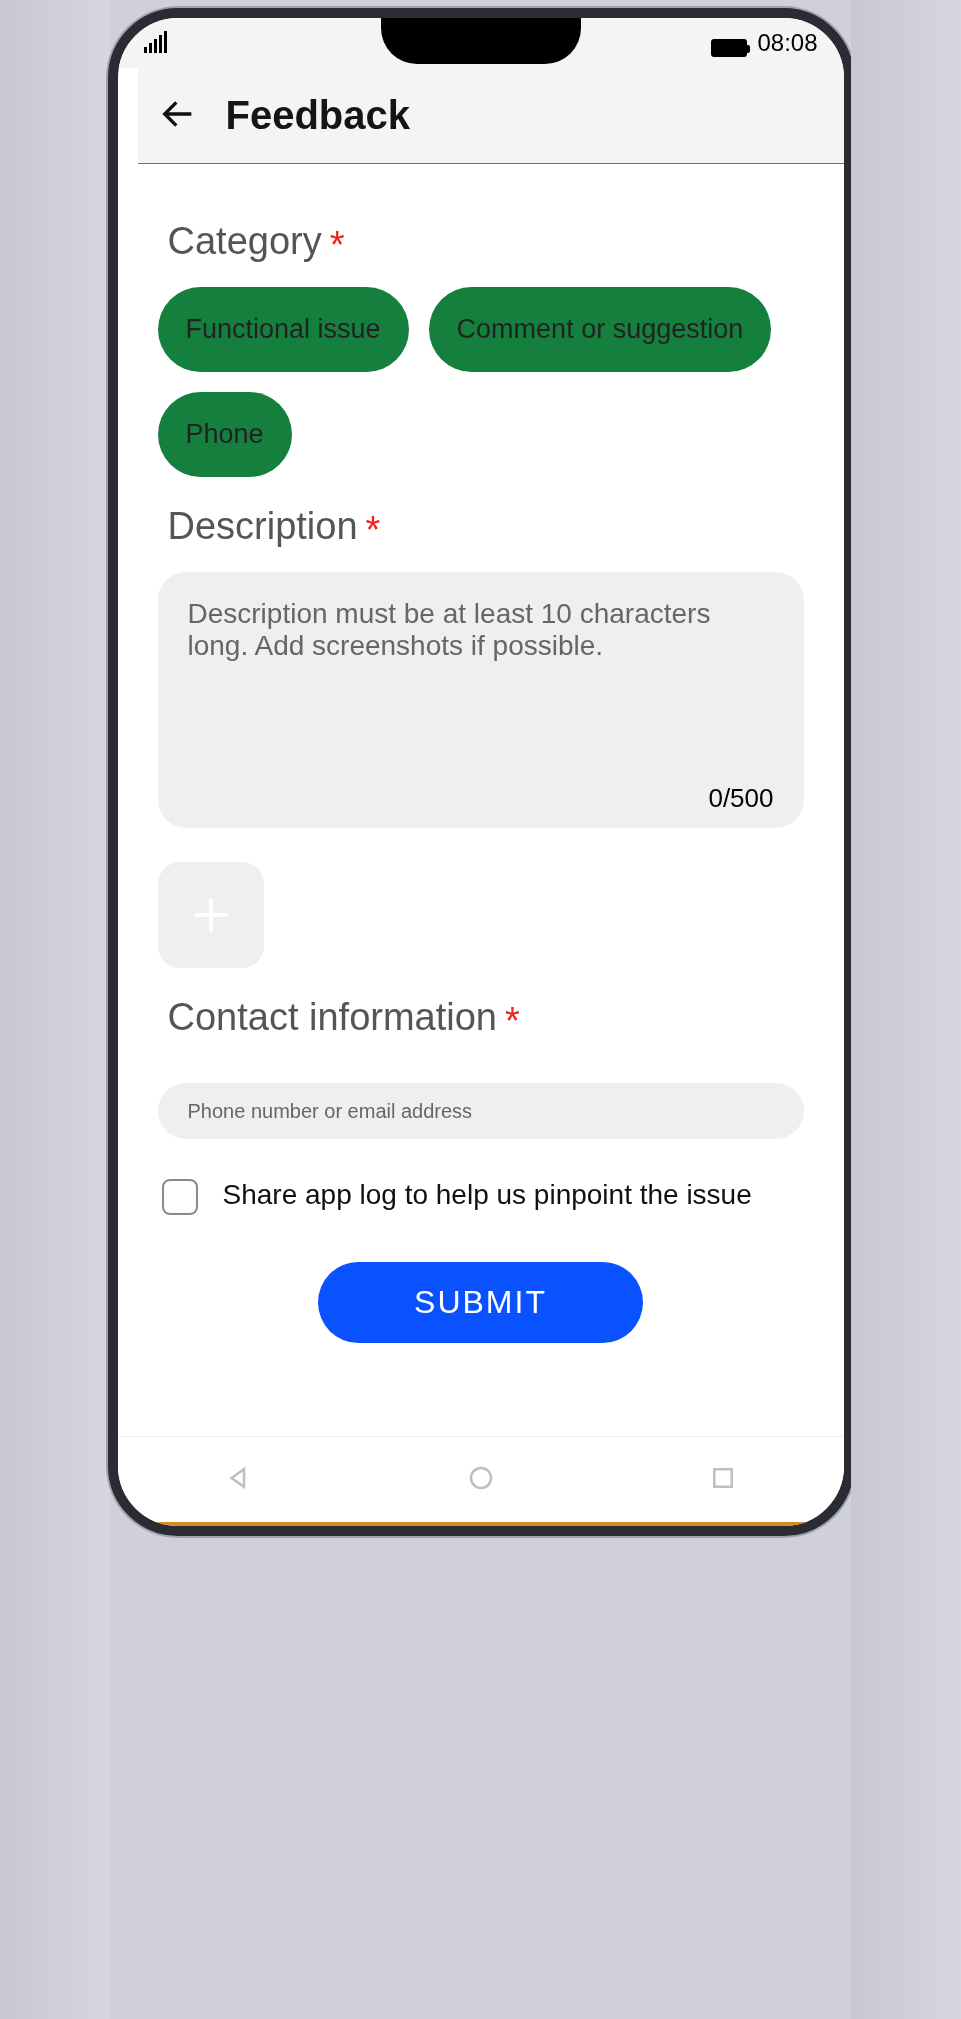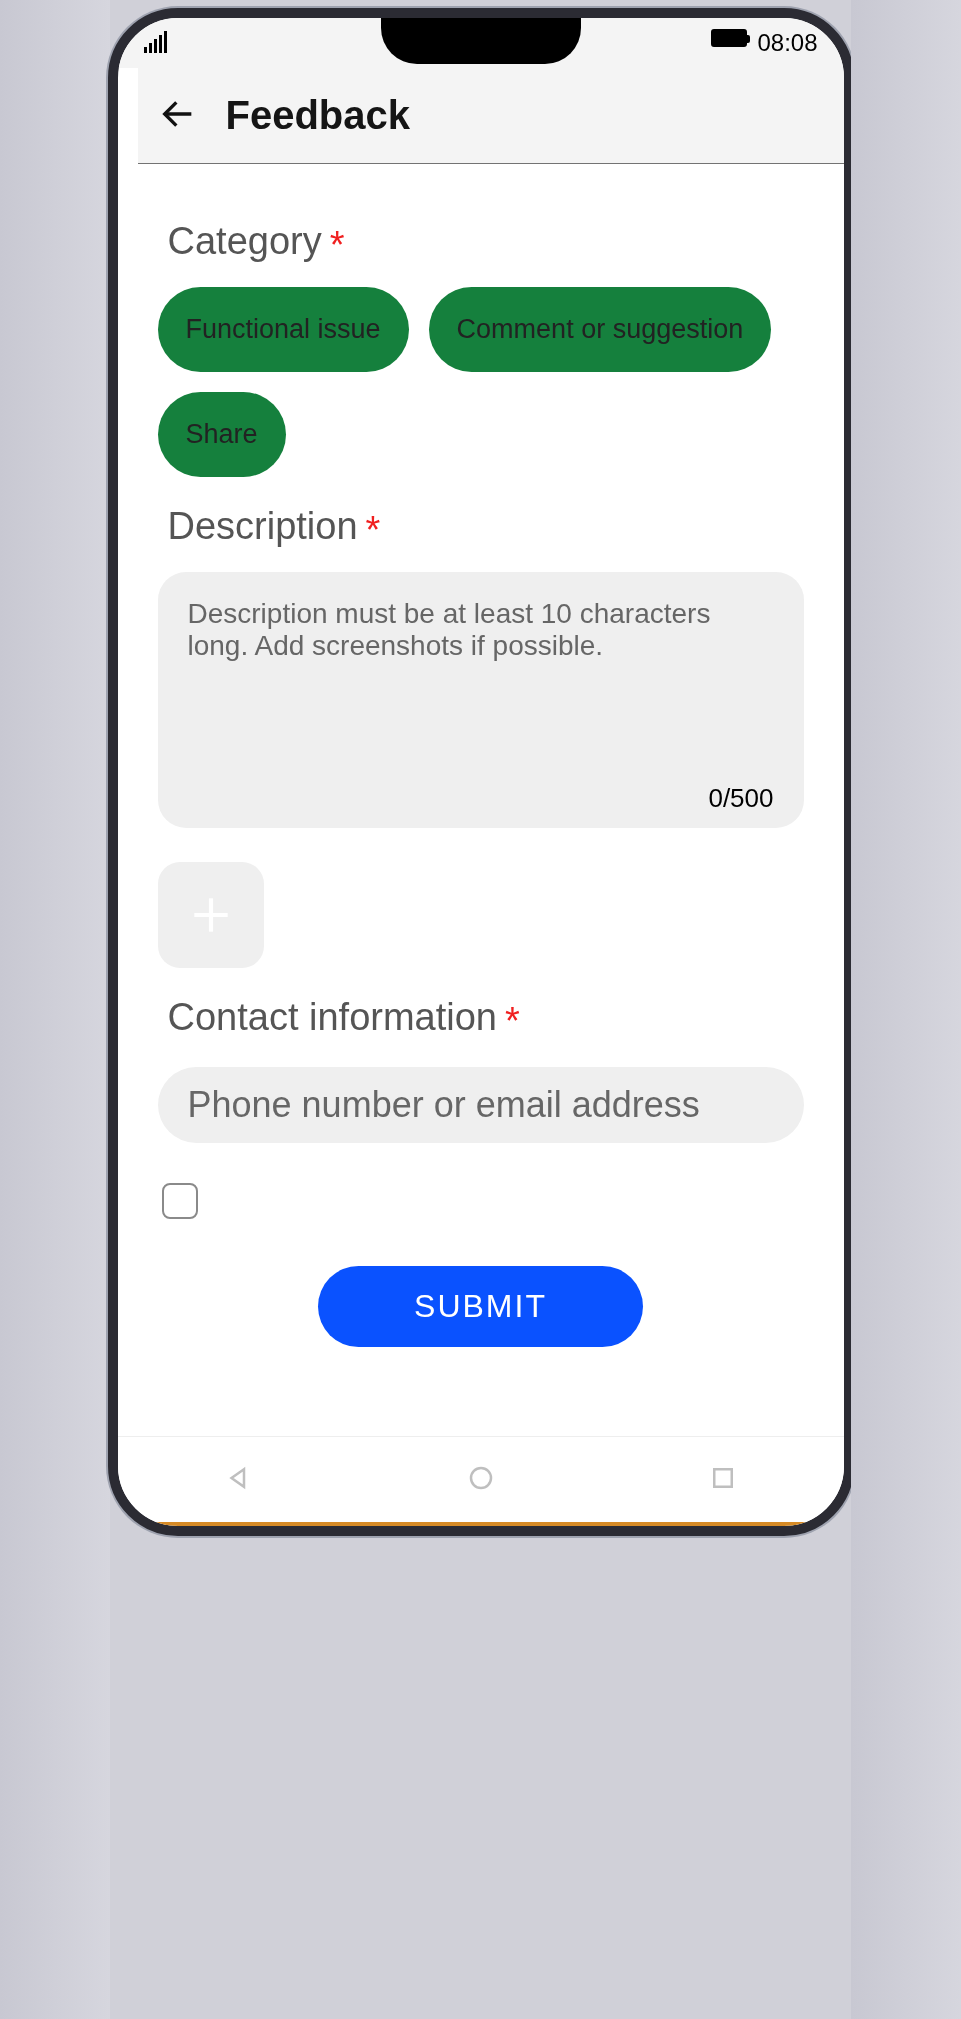--- a/index.html
+++ b/index.html
@@ -21,21 +21,21 @@
   .notch{
     position:absolute;top:-10px;left:50%;transform:translateX(-50%);
     width:200px;height:56px;background:#000;border-radius:0 0 36px 36px;z-index:30;
   }
   .screen{position:absolute;inset:0;display:flex;flex-direction:column;}
   
   .status{
     height:50px;background:#f4f4f4;display:flex;align-items:center;padding:0 26px;
     font-size:24px;color:#000;
   }
-  .status .right{margin-left:auto;display:flex;align-items:flex-start;gap:10px;}
+  .status .right{margin-left:auto;display:flex;align-items:flex-end;gap:10px;}
   .signal{display:flex;align-items:flex-end;gap:2px;height:20px;}
   .signal span{width:3px;background:#000;display:block;}
   .signal span:nth-child(1){height:6px;}
   .signal span:nth-child(2){height:10px;}
   .signal span:nth-child(3){height:14px;}
   .signal span:nth-child(4){height:18px;}
   .signal span:nth-child(5){height:22px;}
   .battery{width:36px;height:18px;border:2px solid #000;border-radius:3px;position:relative;background:#000;}
   .battery::after{content:"";position:absolute;right:-5px;top:4px;width:3px;height:8px;background:#000;border-radius:0 2px 2px 0;}
   
@@ -62,22 +62,22 @@
   }
   .desc-box::placeholder{color:#666;}
   .desc-wrap{position:relative;}
   .counter{position:absolute;right:30px;bottom:18px;font-size:26px;color:#000000;}
   .add-tile{
     width:106px;height:106px;border-radius:22px;background:#efefef;display:flex;align-items:center;justify-content:center;
     margin-top:30px;cursor:pointer;
   }
   .add-tile svg{width:50px;height:50px;}
   .contact-input{
-    width:100%;height:76px;border-radius:999px;background:#efefef;border:none;
-    font-size:36px;color:#333;padding:0 30px;outline:none;margin-top:4px;
+    width:100%;height:56px;border-radius:999px;background:#efefef;border:none;
+    font-size:20px;color:#333;padding:0 30px;outline:none;margin-top:20px;
   }
   .contact-input::placeholder{color:#666;}
   .share-row{display:flex;gap:22px;align-items:flex-start;margin-top:38px;}
   .chk{
     width:36px;height:36px;border:2px solid #8a8a8a;border-radius:8px;background:#fff;flex:0 0 auto;
     margin-top:2px;appearance:none;cursor:pointer;
   }
   .share-label{font-size:28px;color:#111;line-height:1.3;}
   .submit{
     display:block;margin:44px auto 0;background:#0a52ff;color:#fff;font-size:32px;letter-spacing:2px;
@@ -124,21 +124,21 @@
       </div>
 
       <div class="body">
 
         <div class="section-label first">
           <span>Category</span><span class="req">*</span>
         </div>
         <div class="chips">
           <button class="chip">Functional issue</button>
           <button class="chip">Comment or suggestion</button>
-          <button class="chip">Share</button>
+          <button class="chip">Phone</button>
         </div>
 
         <div class="section-label">
           <span>Description</span><span class="req">*</span>
         </div>
         <div class="desc-wrap">
           <textarea class="desc-box" placeholder="Description must be at least 10 characters long. Add screenshots if possible." style=""></textarea>
           <div class="counter">0/500</div>
         </div>
 
@@ -149,20 +149,21 @@
           </svg>
         </div>
 
         <div class="section-label">
           <span>Contact information</span><span class="req">*</span>
         </div>
         <input class="contact-input" placeholder="Phone number or email address" style="">
 
         <div class="share-row">
           <input type="checkbox" class="chk" style="">
+          <div class="share-label">Share app log to help us pinpoint the issue</div>
         </div>
 
         <button class="submit">SUBMIT</button>
       </div>
 
       <div class="nav">
         <div>
           <svg viewBox="0 0 24 24" fill="none" stroke="#bfbfbf" stroke-width="2">
               <polygon points="16,5 6,12 16,19"></polygon>
             </svg>

